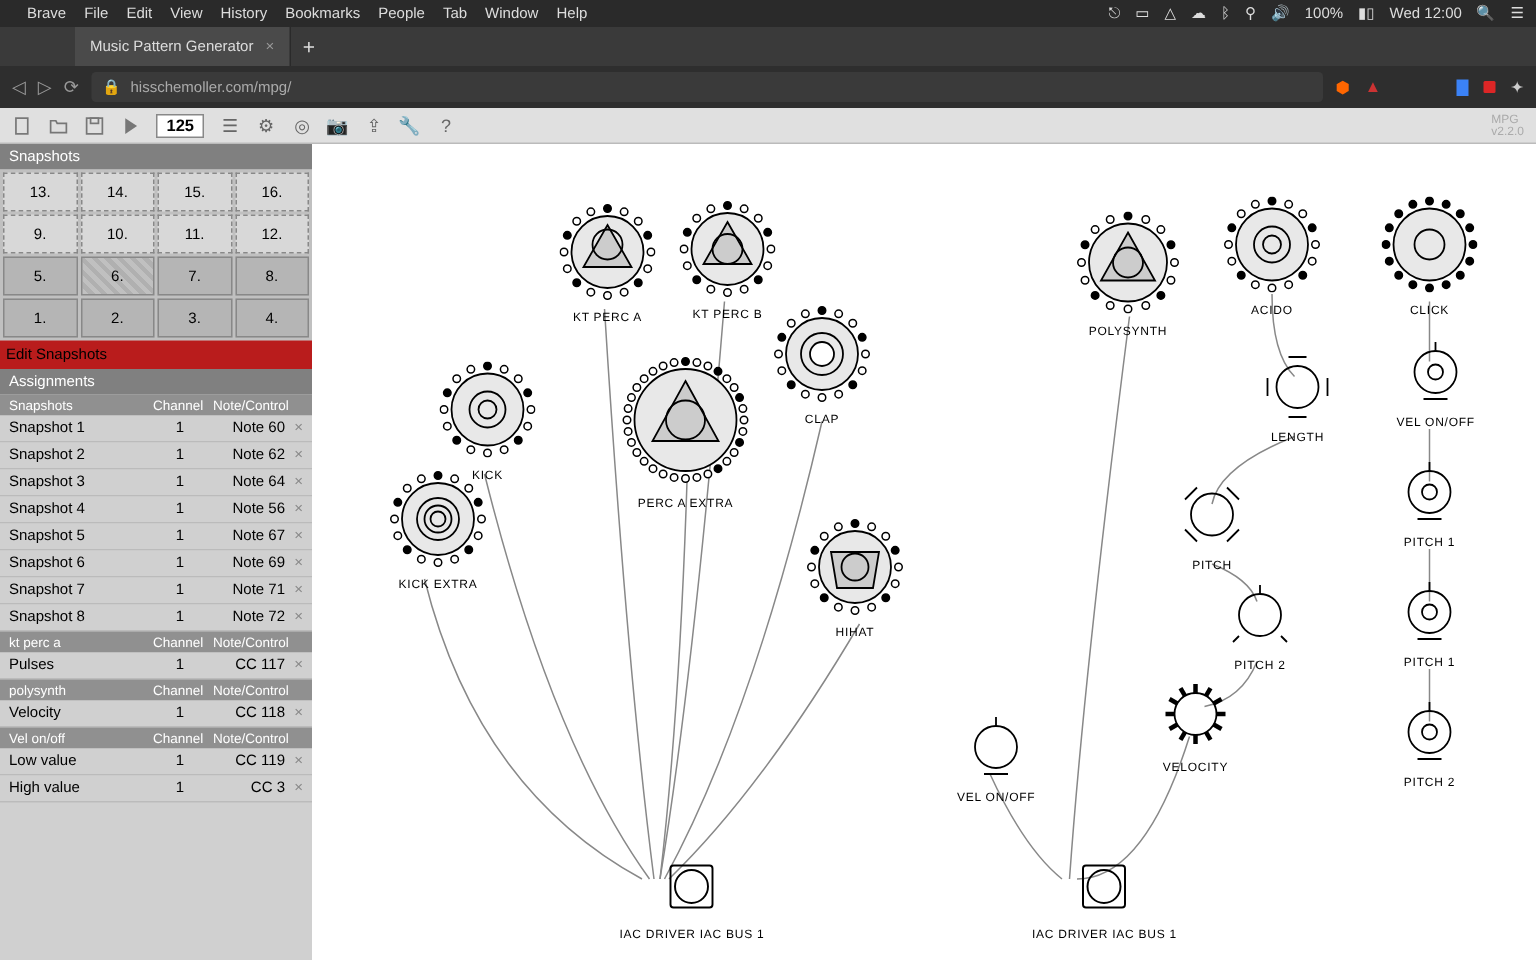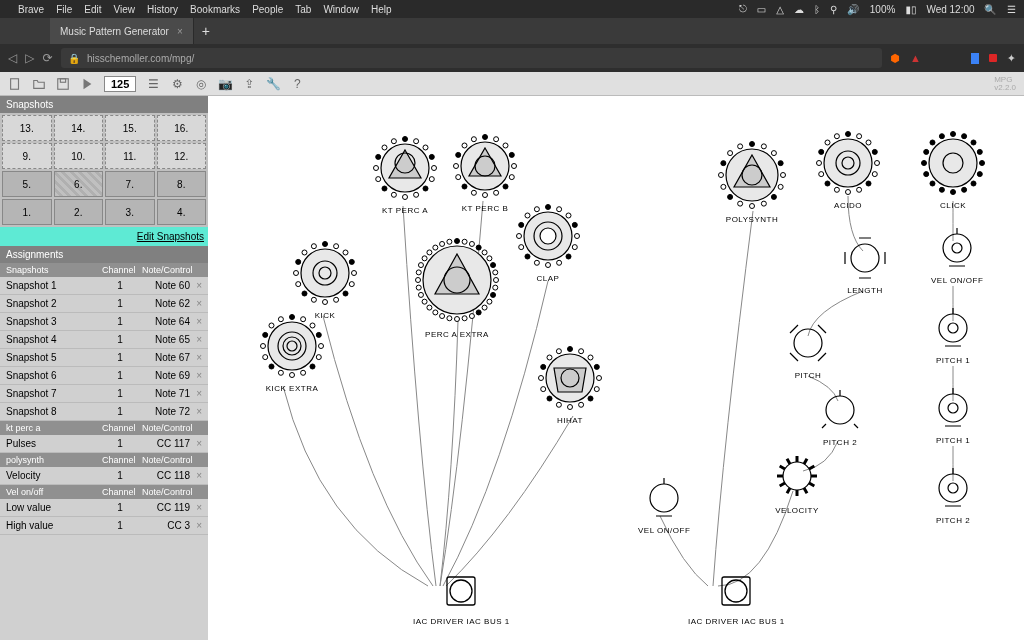--- a/index.html
+++ b/index.html
@@ -28,21 +28,21 @@
 .toolbar .ti svg{width:14px;height:14px;}
 .bpm{border:1px solid #888;padding:1px 6px;font-size:11px;font-weight:600;background:#fff;}
 .app-info{margin-left:auto;text-align:left;color:#aaa;font-size:8px;line-height:1;}
 .main{display:flex;height:544px;}
 .sidebar{width:208px;background:#d0d0d0;overflow-y:auto;font-size:10px;}
 .sb-head{background:#808080;color:#fff;padding:3px 6px;font-size:10px;font-weight:500;}
 .snap-grid{display:grid;grid-template-columns:repeat(4,1fr);gap:2px;padding:2px;background:#c0c0c0;}
 .snap-cell{background:#d8d8d8;border:1px dashed #888;height:26px;display:flex;align-items:center;justify-content:center;font-size:10px;}
 .snap-cell.act{background:#b5b5b5;border:1px solid #888;}
 .snap-cell.diag{background:repeating-linear-gradient(45deg,#c0c0c0,#c0c0c0 3px,#b0b0b0 3px,#b0b0b0 6px);}
-.edit-snap{text-align:right;padding:4px;background:#5eead4;font-size:10px;text-decoration:underline;}
+.edit-snap{text-align:left;padding:4px;background:#b91c1c;font-size:10px;}
 .asgn-head{background:#909090;color:#fff;display:flex;padding:2px 6px;font-size:9px;}
 .asgn-head .c1{flex:1;}
 .asgn-head .c2{width:40px;}
 .asgn-head .c3{width:60px;}
 .asgn-row{display:flex;padding:3px 6px;border-bottom:1px solid #bbb;background:#d0d0d0;}
 .asgn-row .c1{flex:1;}
 .asgn-row .c2{width:40px;text-align:center;}
 .asgn-row .c3{width:50px;text-align:right;}
 .asgn-row .cx{width:12px;text-align:right;color:#888;}
 .canvas{flex:1;background:#fff;position:relative;overflow:hidden;}
@@ -192,21 +192,21 @@
         </div>
         <div class="asgn-row">
           <span class="c1">Snapshot 3</span>
           <span class="c2">1</span>
           <span class="c3">Note 64</span>
           <span class="cx">×</span>
         </div>
         <div class="asgn-row">
           <span class="c1">Snapshot 4</span>
           <span class="c2">1</span>
-          <span class="c3">Note 65</span>
+          <span class="c3">Note 56</span>
           <span class="cx">×</span>
         </div>
         <div class="asgn-row">
           <span class="c1">Snapshot 5</span>
           <span class="c2">1</span>
           <span class="c3">Note 67</span>
           <span class="cx">×</span>
         </div>
         <div class="asgn-row">
           <span class="c1">Snapshot 6</span>

